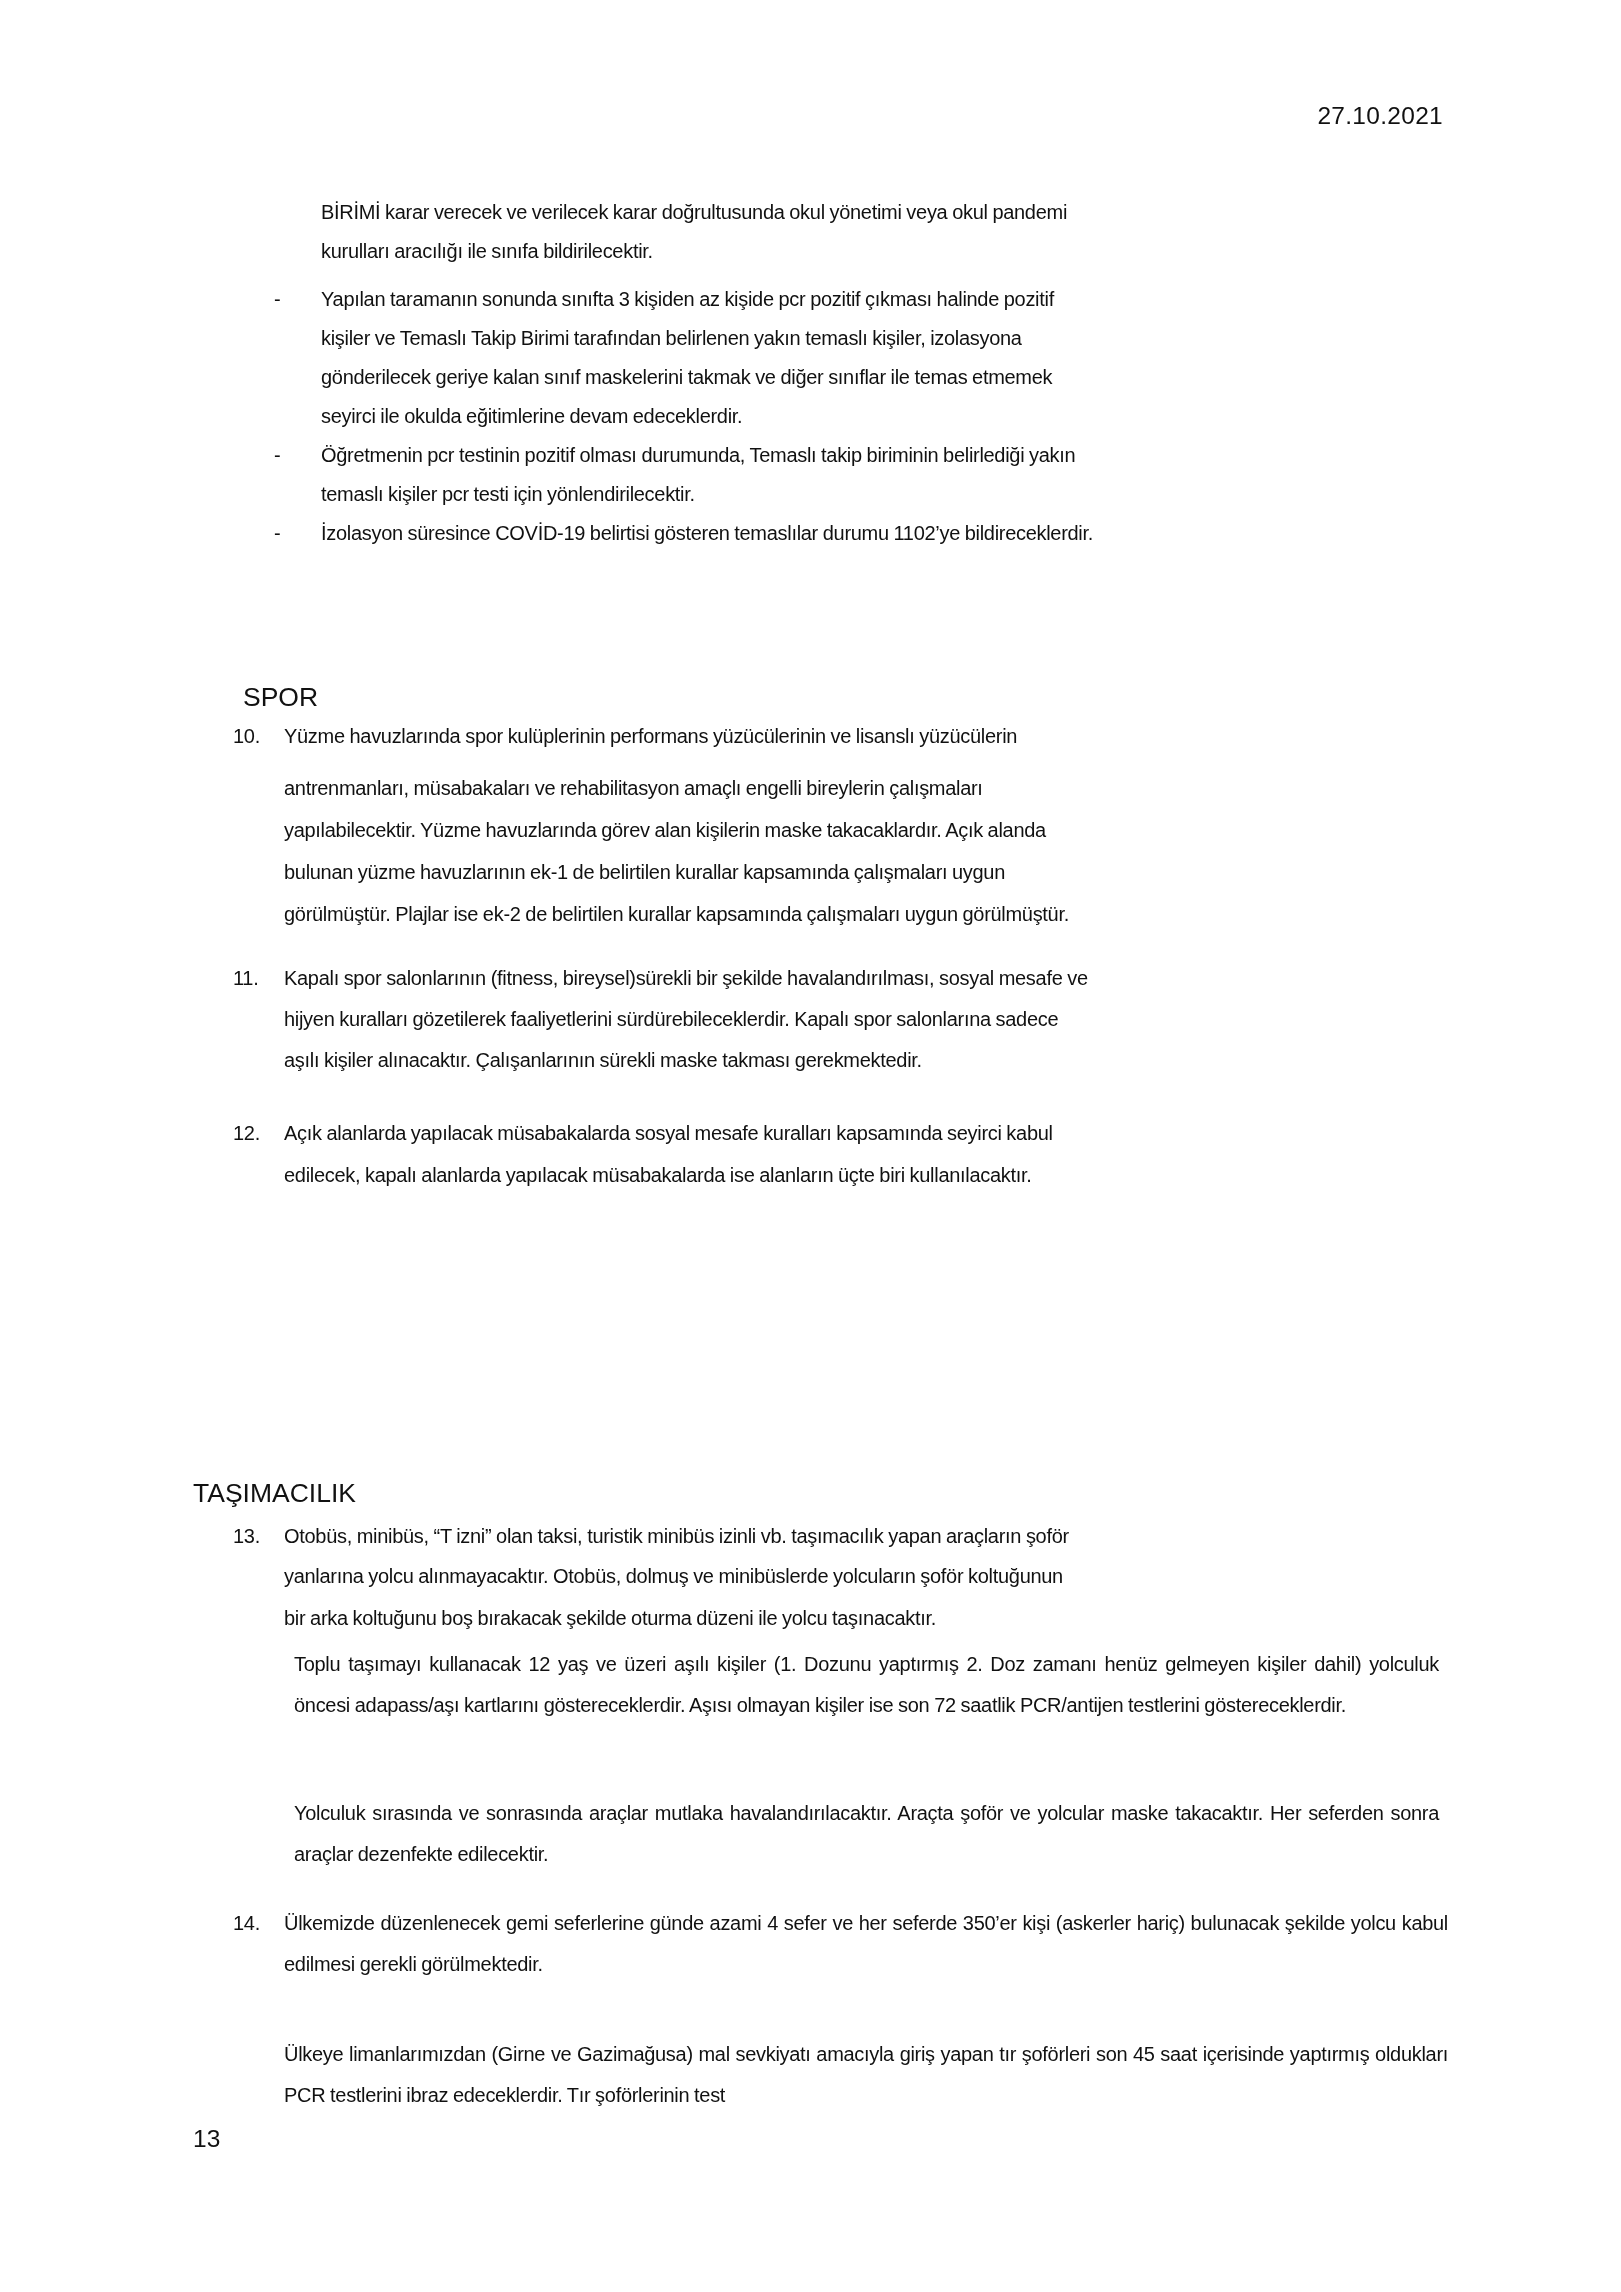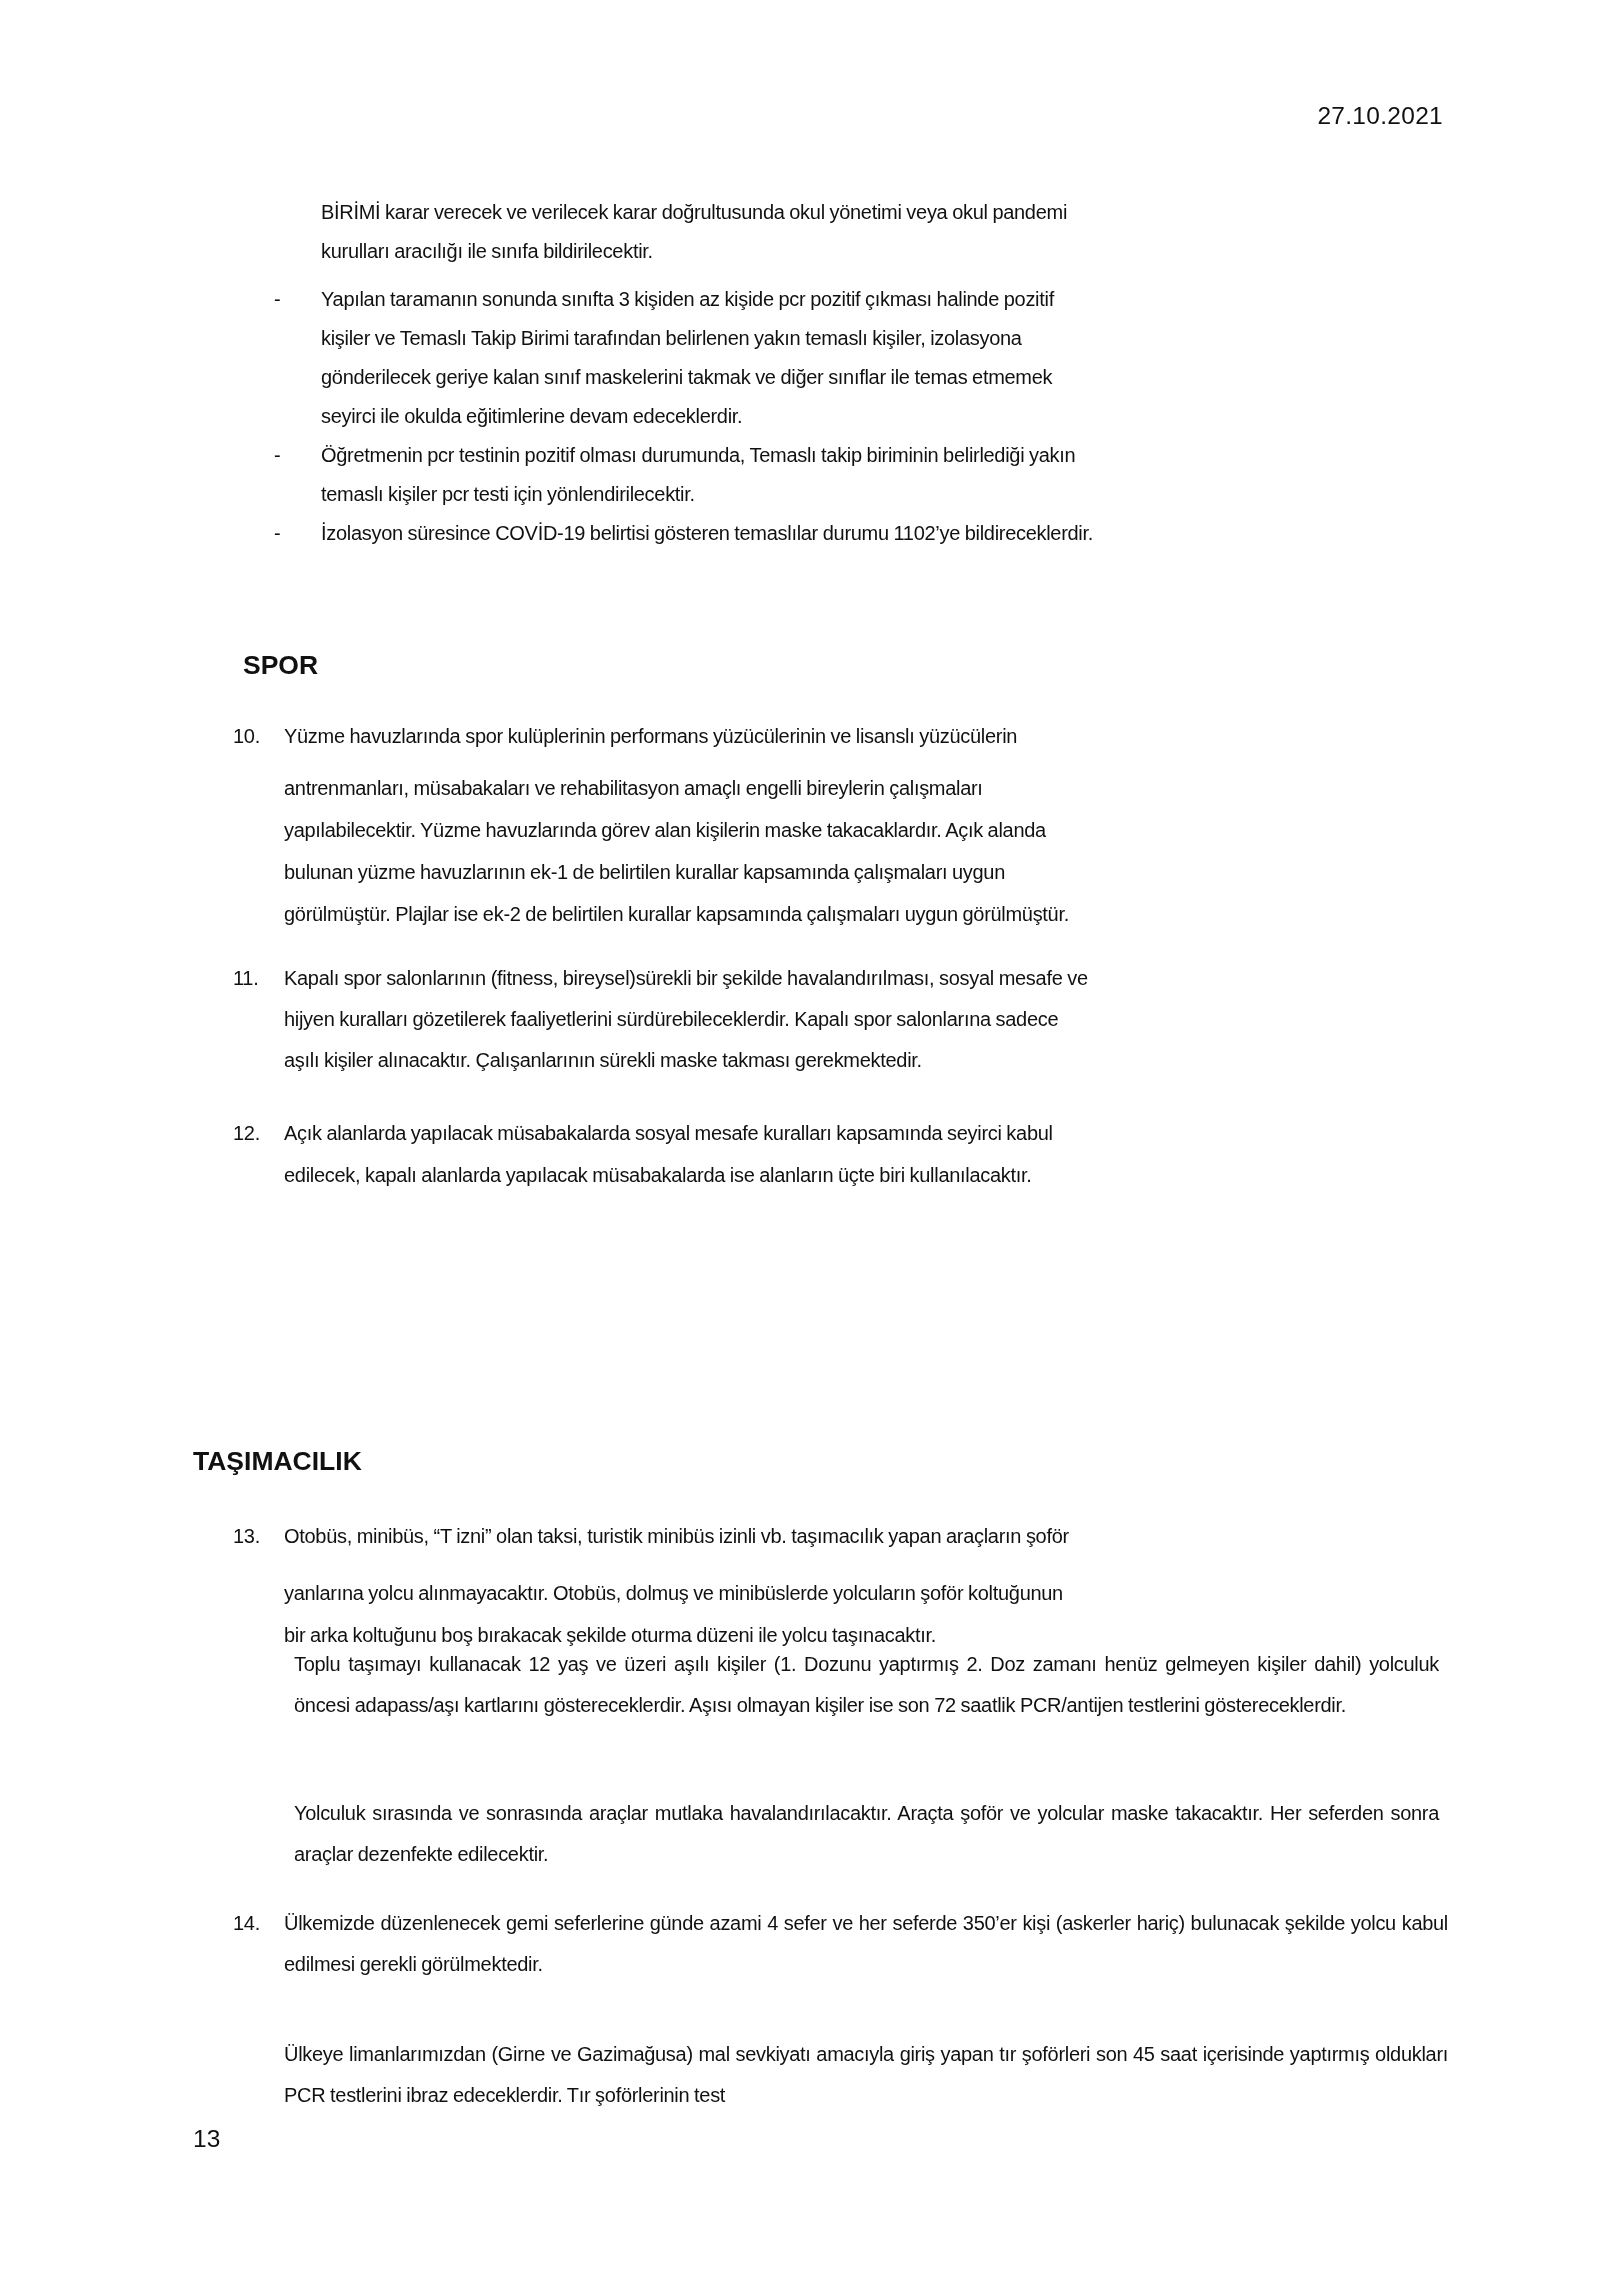--- a/index.html
+++ b/index.html
@@ -9,21 +9,21 @@
   }
   .page { position: absolute; left: 0; top: 0; width: 1621px; height: 1815px; border-radius: 17px; }
   .date { position: absolute; right: 178px; top: 102px; font-size: 24.5px; letter-spacing: 0.3px; }
   .pagenum { position: absolute; left: 193px; top: 2125px; font-size: 24.5px; }
   .txt { font-size: 20px; line-height: 39px; letter-spacing: -0.3px; word-spacing: -0.5px; }
   .block { position: absolute; }
   .cont { left: 321px; top: 193px; width: 1127px; }
   .dash-list { position: absolute; left: 269px; top: 280px; width: 1186px; margin: 0; padding: 0; list-style: none; }
   .dash-list li { position: relative; padding-left: 52px; margin-bottom: 0; }
   .dash-list li .dash { position: absolute; left: 4.9px; top: 0; }
-  .heading { position: absolute; font-weight: bold; font-size: 26.5px; }
+  .heading { position: absolute; font-weight: normal; font-size: 26.5px; margin-top: 32px; }
   .h-spor { left: 243px; top: 650px; }
   .h-tas { left: 193px; top: 1446px; }
   .numbered { position: absolute; left: 233px; width: 1215px; }
   .numbered .num { position: absolute; left: 0; top: 0; }
   .numbered .body { margin-left: 51px; }
   .justify { text-align: justify; }
   .sub { position: absolute; left: 294px; width: 1145px; }
 </style>
 </head>
 <body>
@@ -85,21 +85,21 @@
       <div style="margin-top:2.9px">edilecek, kapalı alanlarda yapılacak müsabakalarda ise alanların üçte biri kullanılacaktır.</div>
     </div>
   </div>
 
   <div class="heading h-tas">TAŞIMACILIK</div>
 
   <div class="numbered txt" style="top:1517px;">
     <span class="num">13.</span>
     <div class="body">
       <div>Otobüs, minibüs, “T izni” olan taksi, turistik minibüs izinli vb. taşımacılık yapan araçların şoför</div>
-      <div style="margin-top:18px">yanlarına yolcu alınmayacaktır. Otobüs, dolmuş ve minibüslerde yolcuların şoför koltuğunun</div>
+      <div style="margin-top:1px">yanlarına yolcu alınmayacaktır. Otobüs, dolmuş ve minibüslerde yolcuların şoför koltuğunun</div>
       <div style="margin-top:2.9px">bir arka koltuğunu boş bırakacak şekilde oturma düzeni ile yolcu taşınacaktır.</div>
     </div>
   </div>
 
   <div class="sub txt justify" style="top:1644px; line-height:41px;">Toplu taşımayı kullanacak 12 yaş ve üzeri aşılı kişiler (1. Dozunu yaptırmış 2. Doz zamanı henüz gelmeyen kişiler dahil) yolculuk öncesi adapass/aşı kartlarını göstereceklerdir. Aşısı olmayan kişiler ise son 72 saatlik PCR/antijen testlerini göstereceklerdir.</div>
 
   <div class="sub txt justify" style="top:1793px; line-height:41px;">Yolculuk sırasında ve sonrasında araçlar mutlaka havalandırılacaktır. Araçta şoför ve yolcular maske takacaktır. Her seferden sonra araçlar dezenfekte edilecektir.</div>
 
   <div class="numbered txt justify" style="top:1903px; line-height:41px;">
     <span class="num">14.</span>

